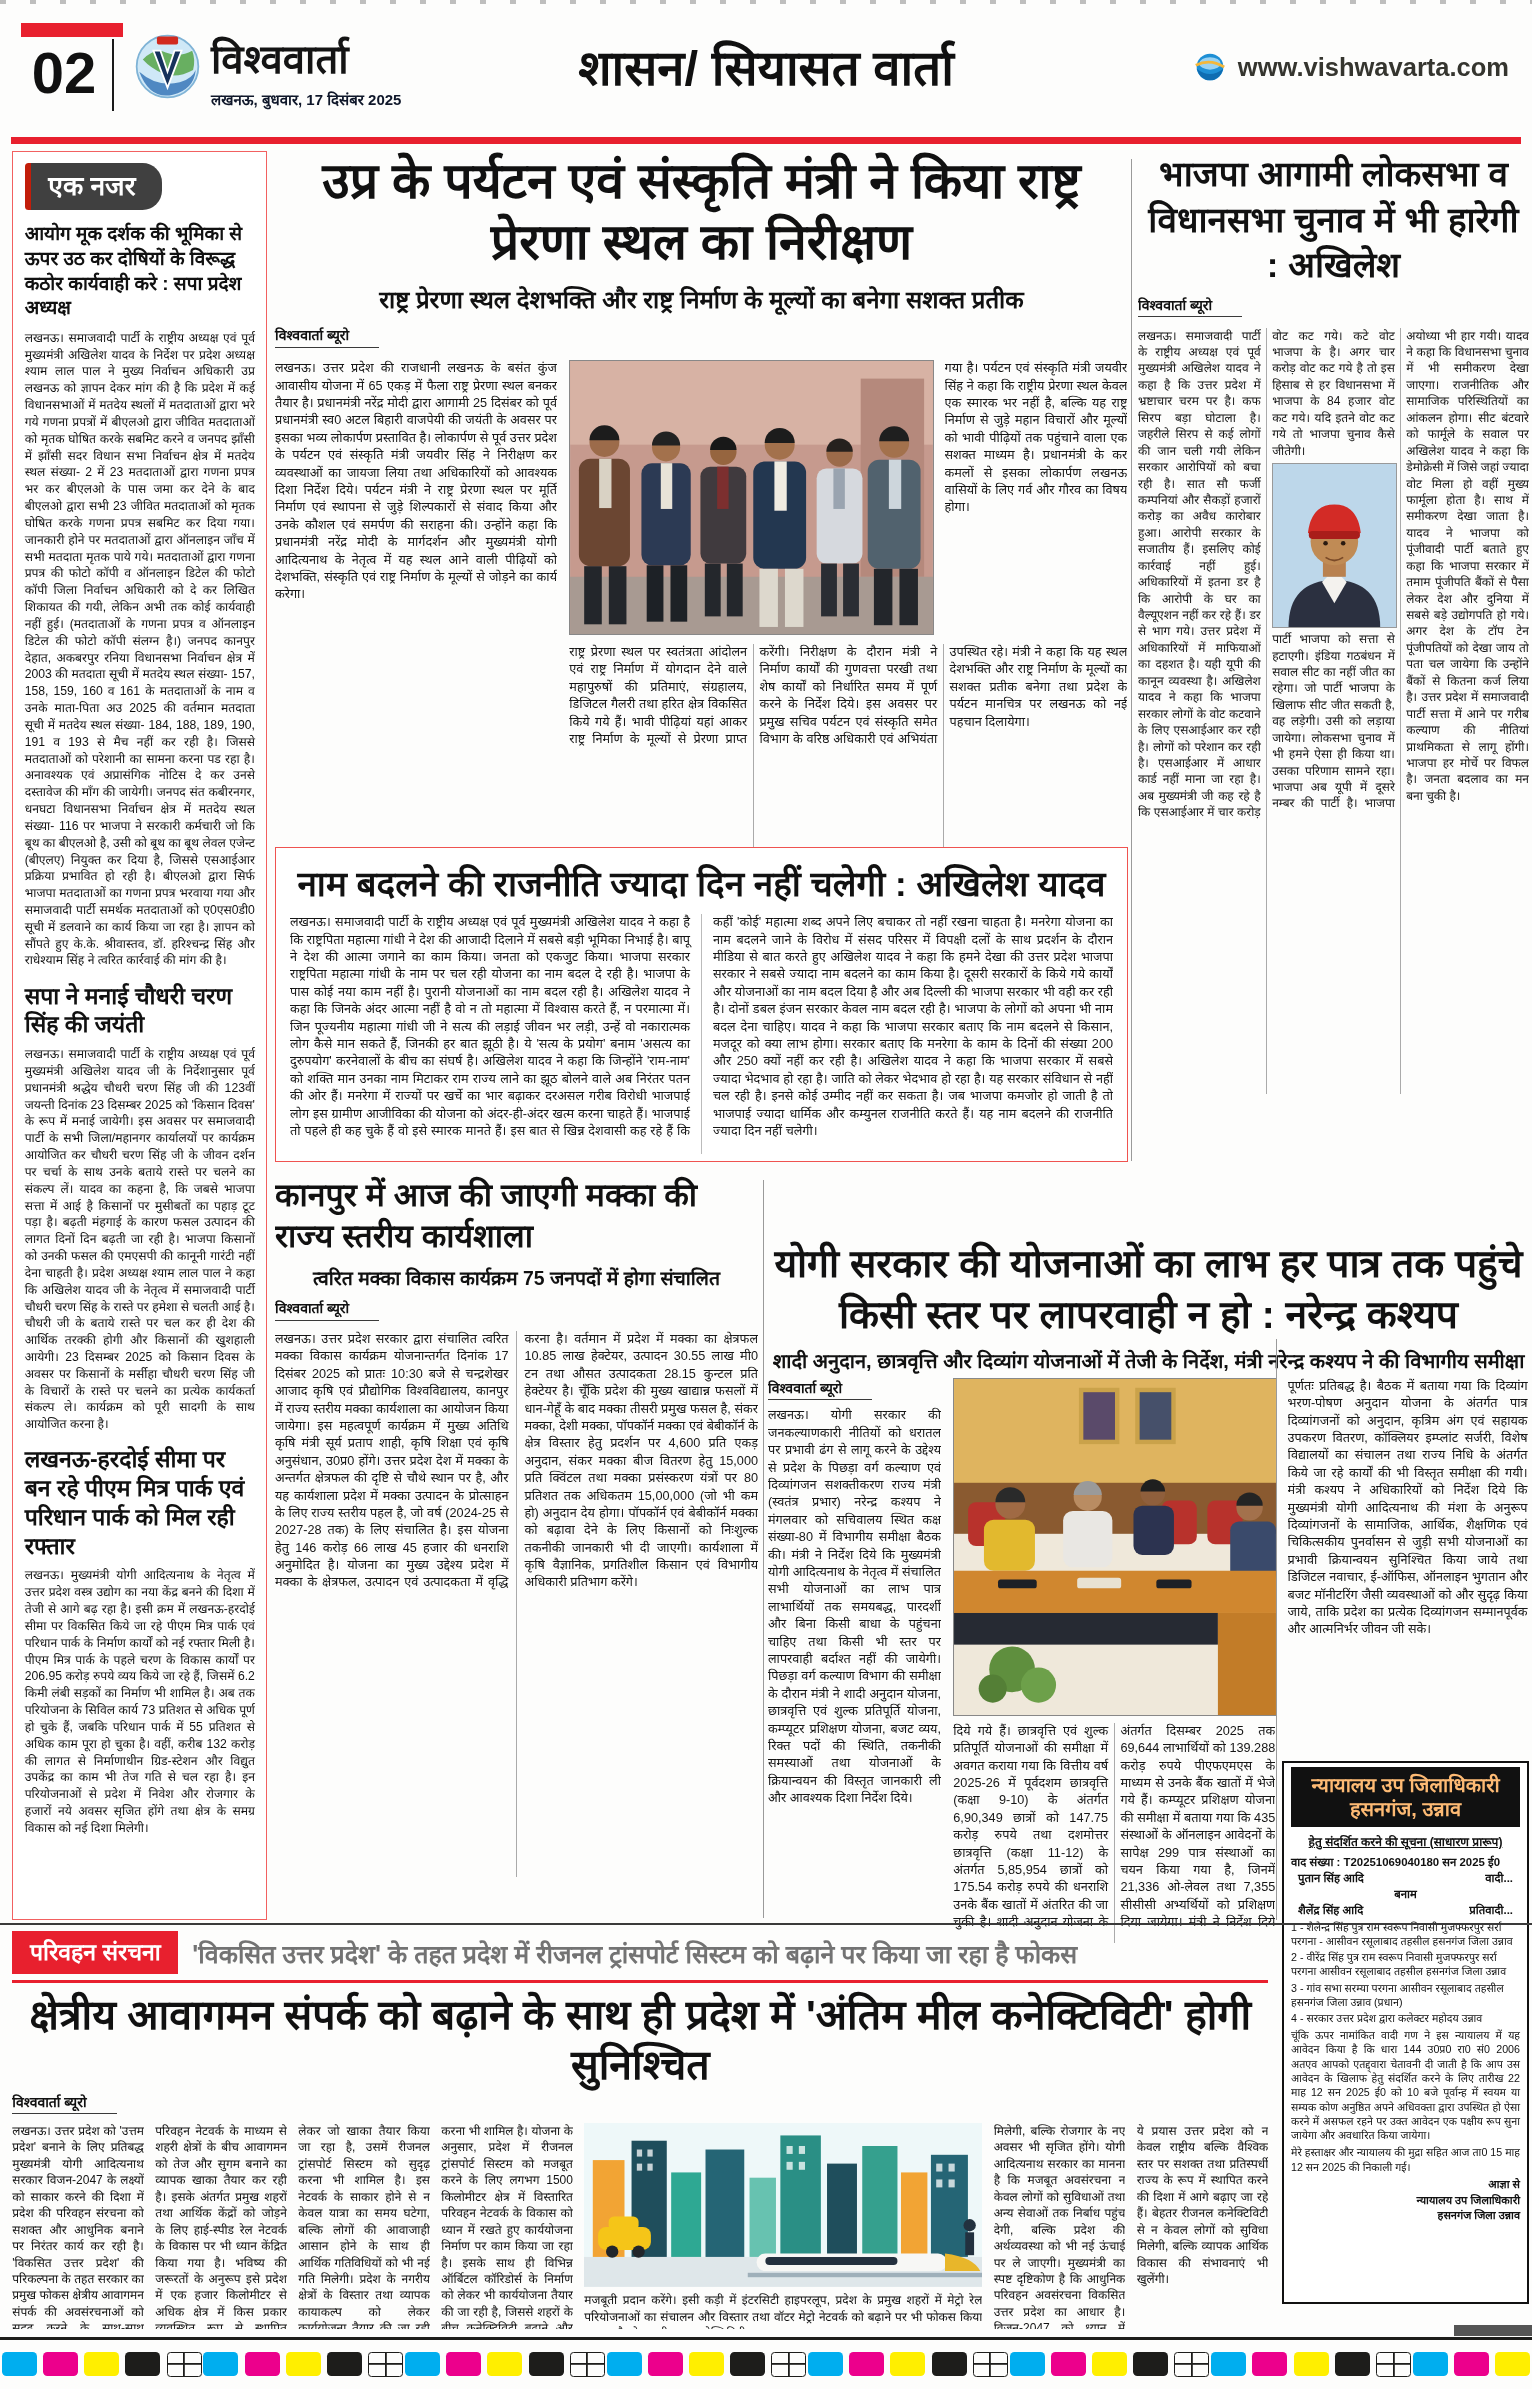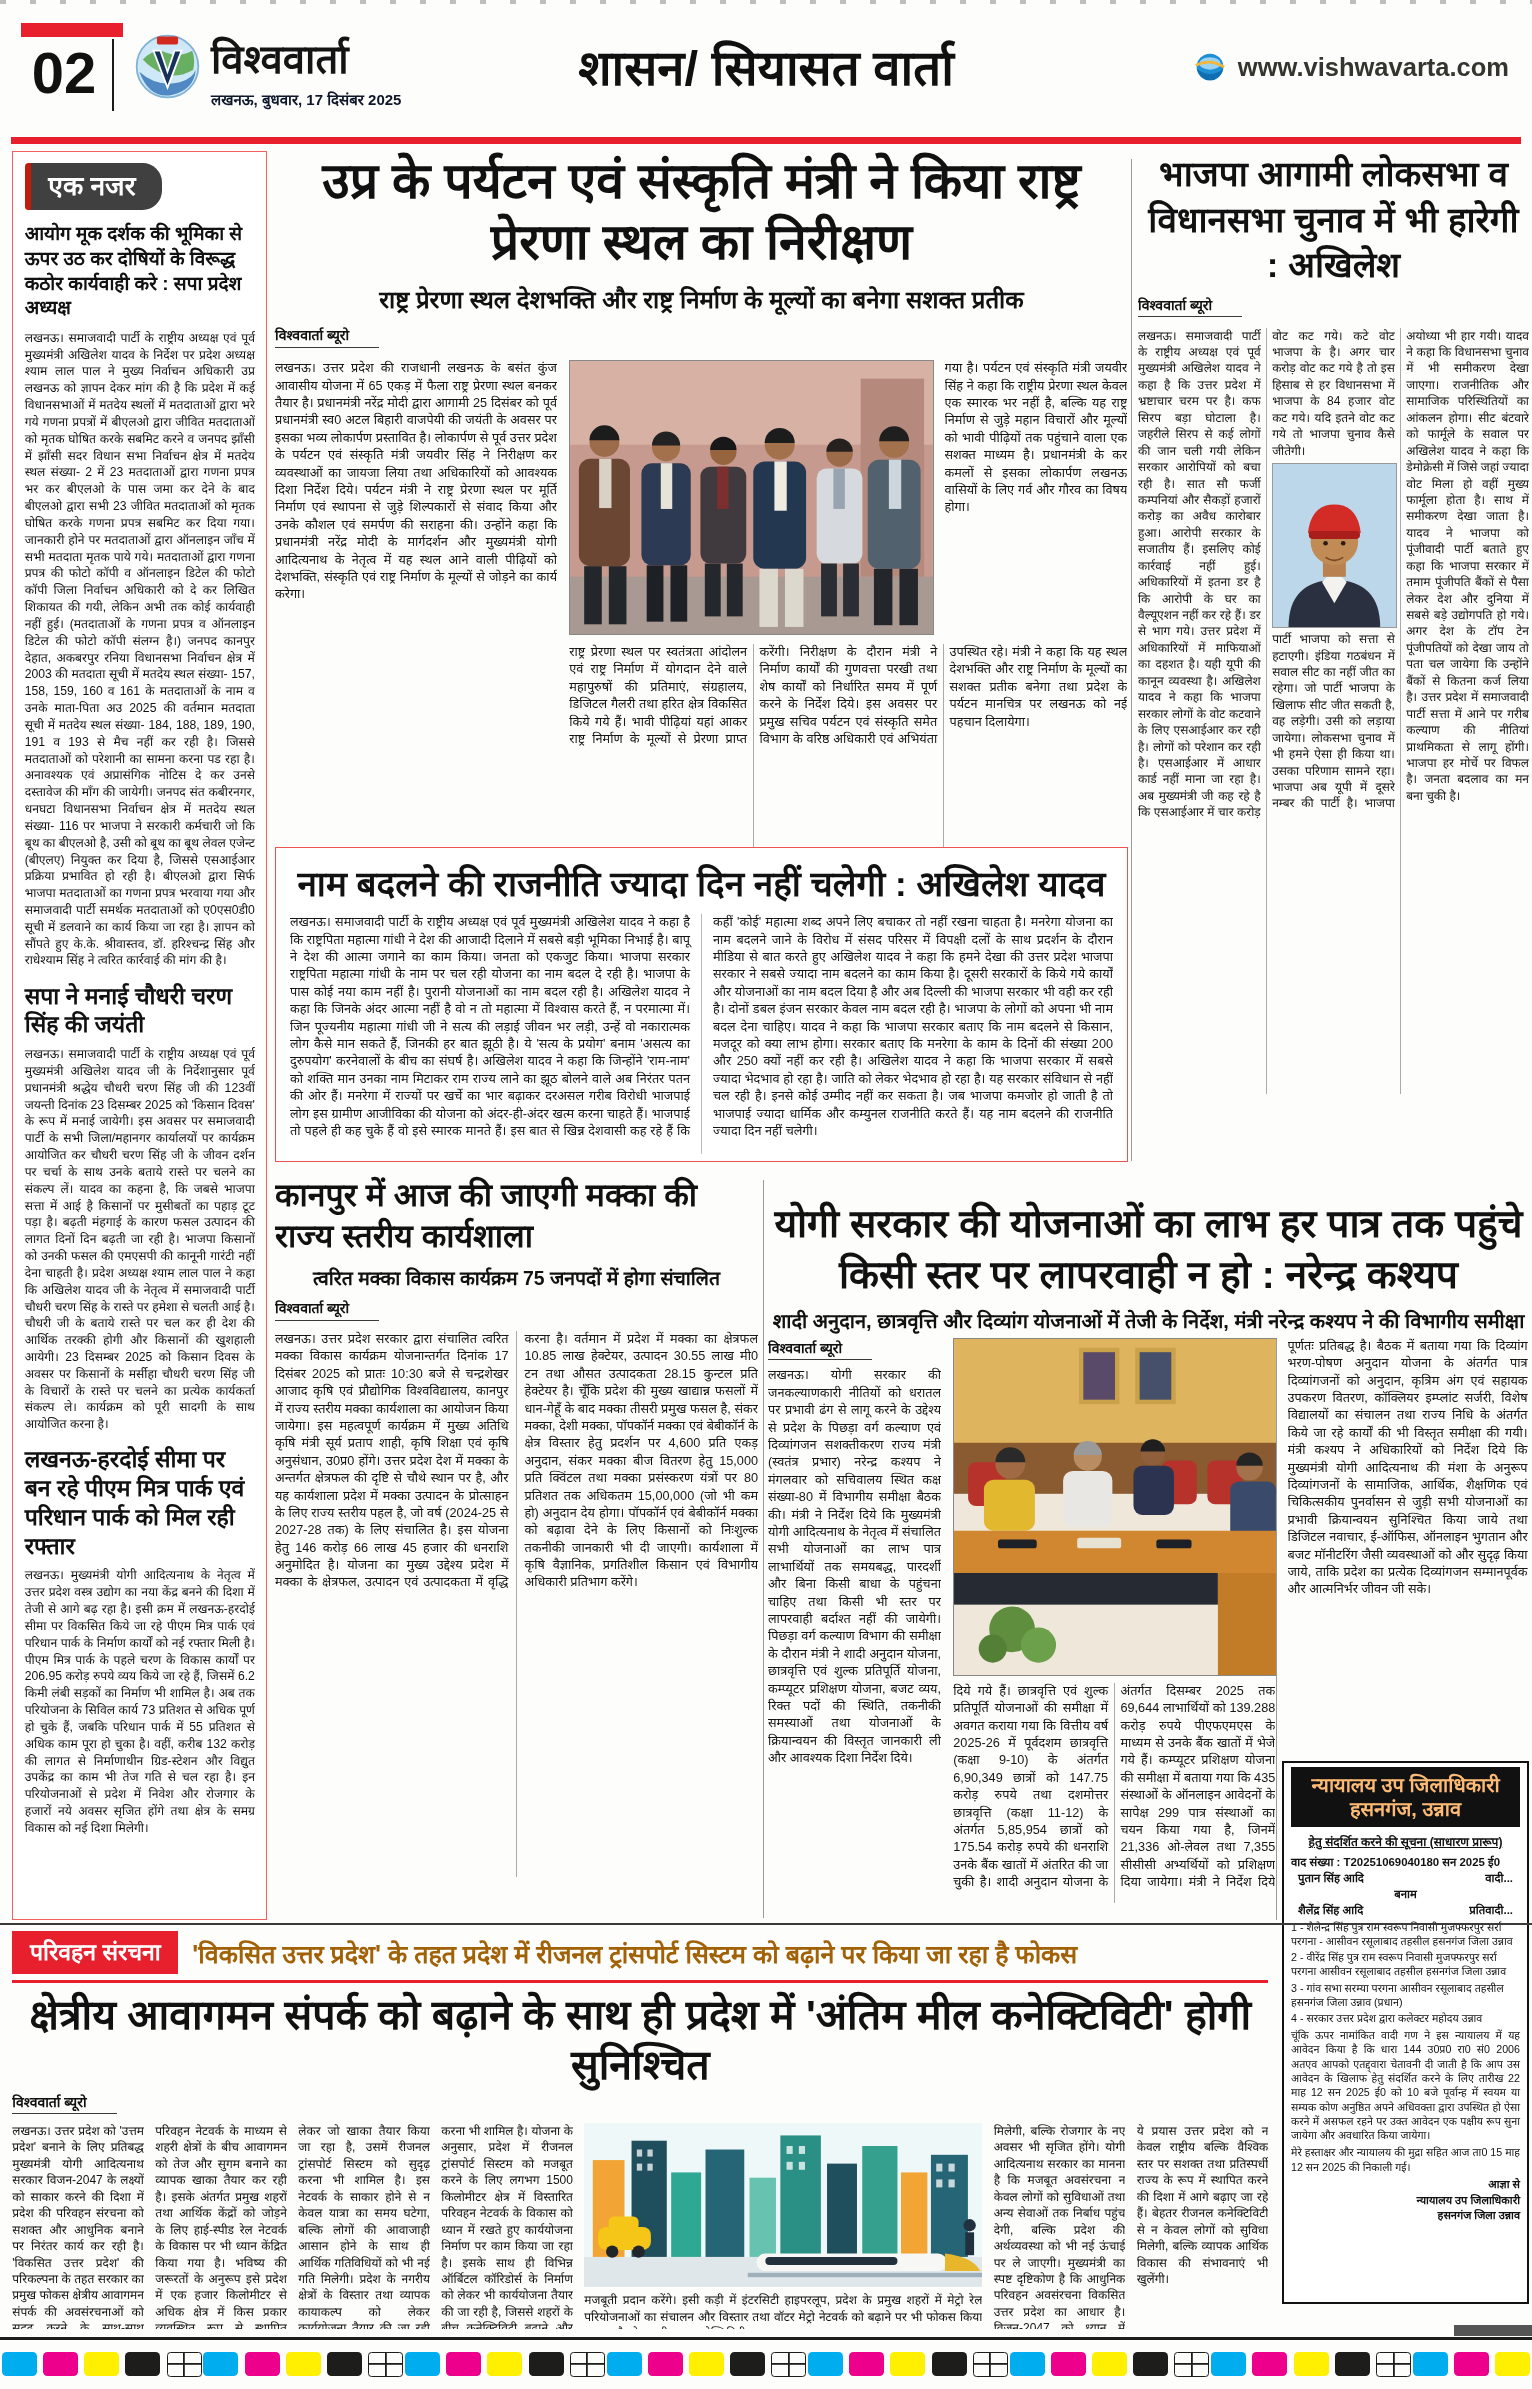--- a/index.html
+++ b/index.html
@@ -57,21 +57,21 @@
   .rename-box{left:275px;top:847px;width:853px;height:315px;border:1.8px solid #ef5350;
               padding:7px 14px;overflow:hidden;background:#fff;}
   .rename-h2{font-size:35px;font-weight:800;text-align:center;margin:3.5px 0 8.8px 0;}
   .rename-body{column-count:2;column-gap:23px;column-rule:0.9px solid #bbb;height:240px;overflow:hidden;}
   
   .maize{left:275px;top:1175px;width:483px;height:745px;overflow:hidden;}
   .maize-h2{font-size:32px;font-weight:700;line-height:1.28;}
   .maize-deck{font-size:19.4px;font-weight:800;text-align:center;margin:7px 0;}
   .maize-body{column-count:2;column-gap:16px;column-rule:0.9px solid #aaa;height:546px;overflow:hidden;}
   
-  .yogi{left:768px;top:1199px;width:761px;height:745px;overflow:hidden;}
+  .yogi{left:768px;top:1239px;width:761px;height:745px;overflow:hidden;}
   .yogi-h2{font-size:39px;font-weight:800;text-align:center;line-height:1.3;}
   .yogi-deck{font-size:20px;font-weight:800;text-align:center;margin:7px 0 3.5px 0;}
   .yogi-row{display:flex;gap:12.3px;margin-top:3.5px;}
   .yogi-colA{width:173px;height:572px;overflow:hidden;}
   .yogi-mid{width:322px;display:flex;flex-direction:column;gap:7px;}
   .yogi-under{column-count:2;column-gap:12.3px;column-rule:0.9px solid #aaa;height:220px;overflow:hidden;}
   .yogi-colB{width:240px;height:410px;overflow:hidden;}
   
   .bjp{left:1138px;top:151px;width:391px;height:1011px;overflow:hidden;}
   .bjp-h2{font-size:35px;font-weight:800;text-align:center;line-height:1.3;}
@@ -89,21 +89,21 @@
   .notice-party{display:flex;justify-content:space-between;font-size:11.4px;font-weight:bold;padding:0.9px 7px;}
   .notice-vs{text-align:center;font-weight:800;font-size:11.4px;}
   .notice-list{font-size:10.7px;line-height:1.34;text-align:left;margin-top:1.8px;}
   .notice-body{font-size:10.7px;line-height:1.34;text-align:justify;margin-top:2.6px;}
   .notice-sign{text-align:right;font-size:11px;font-weight:bold;line-height:1.4;margin-top:3.5px;}
   
   .sep-line{position:absolute;left:0;right:0;top:1923px;height:1.8px;background:#3a3a3a;}
   .transport{left:12.3px;top:1931px;width:1256px;height:398px;overflow:hidden;}
   .tr-header{display:flex;align-items:center;gap:14px;border-bottom:3.5px solid #e8202e;padding-bottom:5.3px;}
   .tr-label{background:#e8202e;color:#fff;font-size:23px;font-weight:800;padding:4.4px 17.6px 7px;}
-  .tr-strip{font-size:25px;font-weight:800;color:#a16207;}
+  .tr-strip{font-size:25px;font-weight:800;color:#737373;}
   .tr-h2{font-size:41px;font-weight:800;text-align:center;margin:8.8px 0 1.8px 0;line-height:1.2;}
   .tr-body{display:flex;gap:11.4px;margin-top:1.8px;height:257px;overflow:hidden;}
   .tr-col{flex:1;font-size:12px;line-height:1.37;text-align:justify;overflow:hidden;}
   .tr-center{width:398px;display:flex;flex-direction:column;gap:5.3px;}
   .vdiv{position:absolute;width:0.9px;background:#9a9a9a;}
   svg{display:block;}
 </style>
 </head>
 <body>
 

